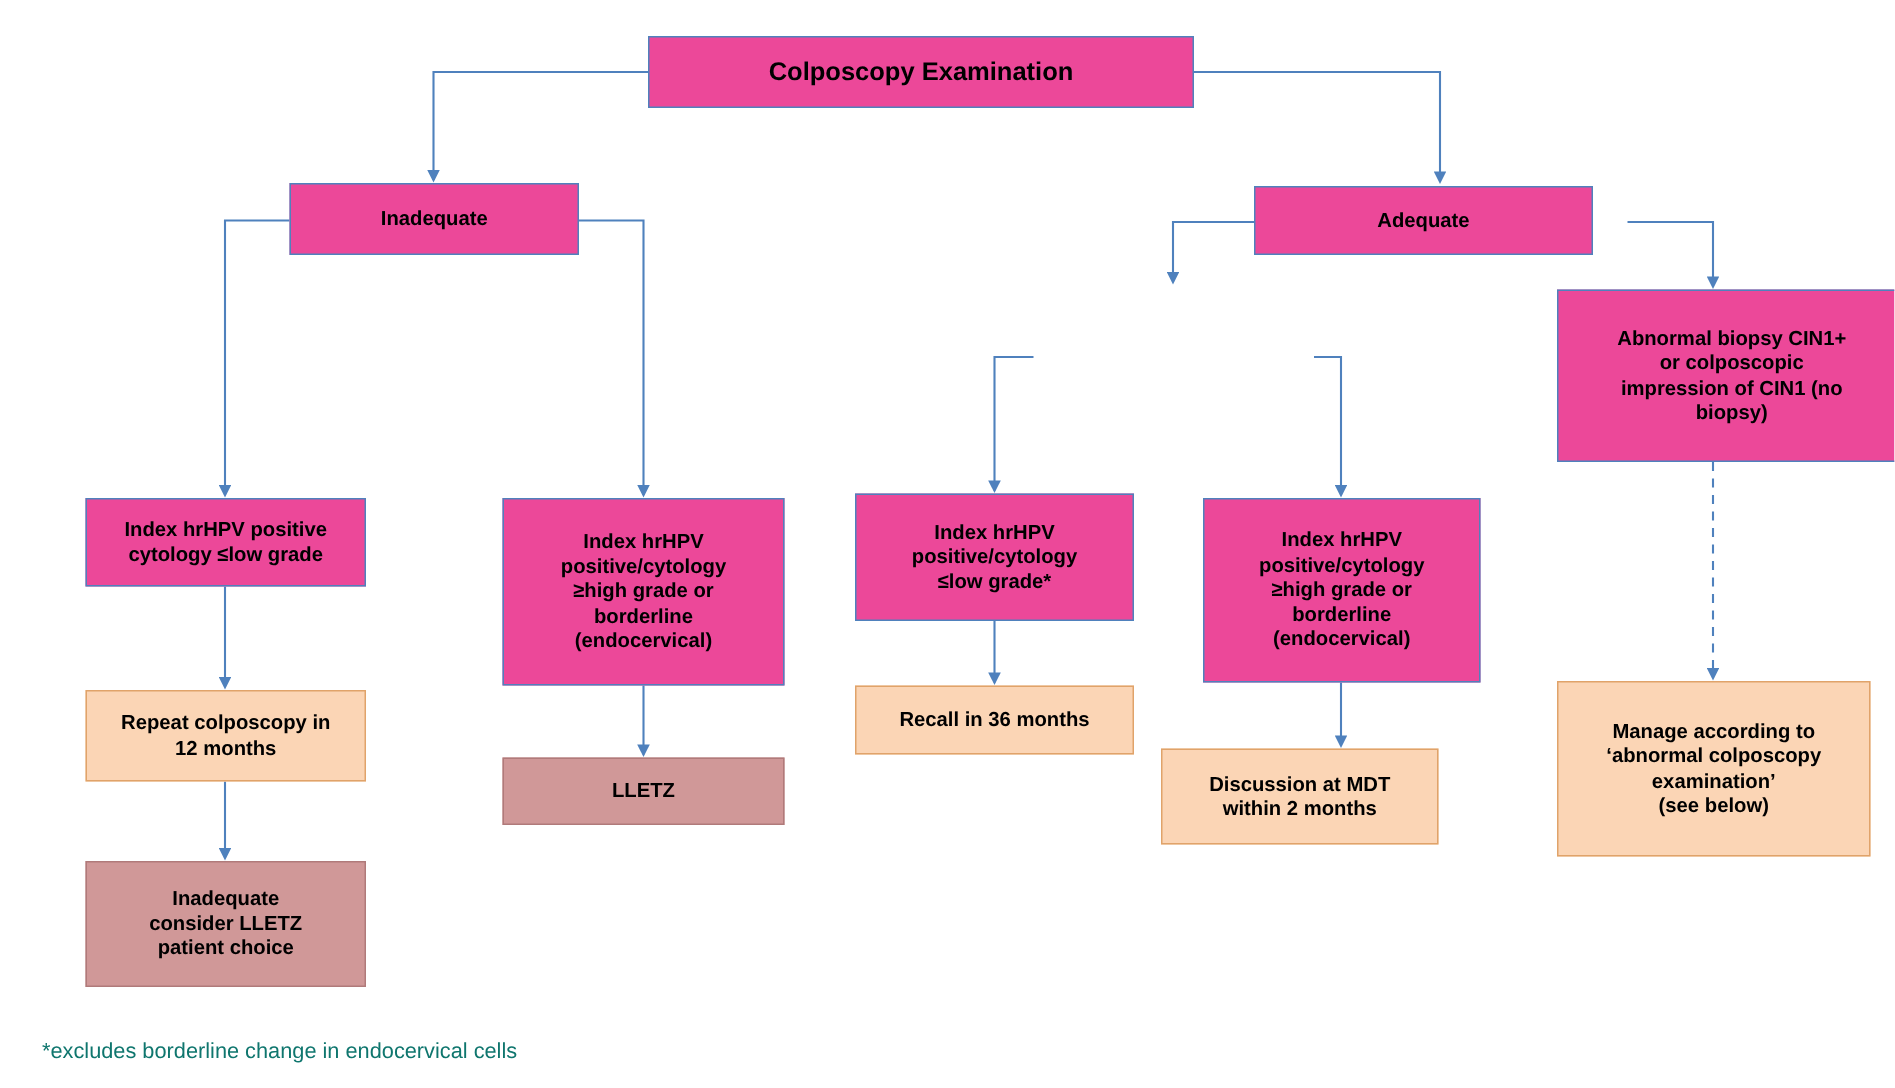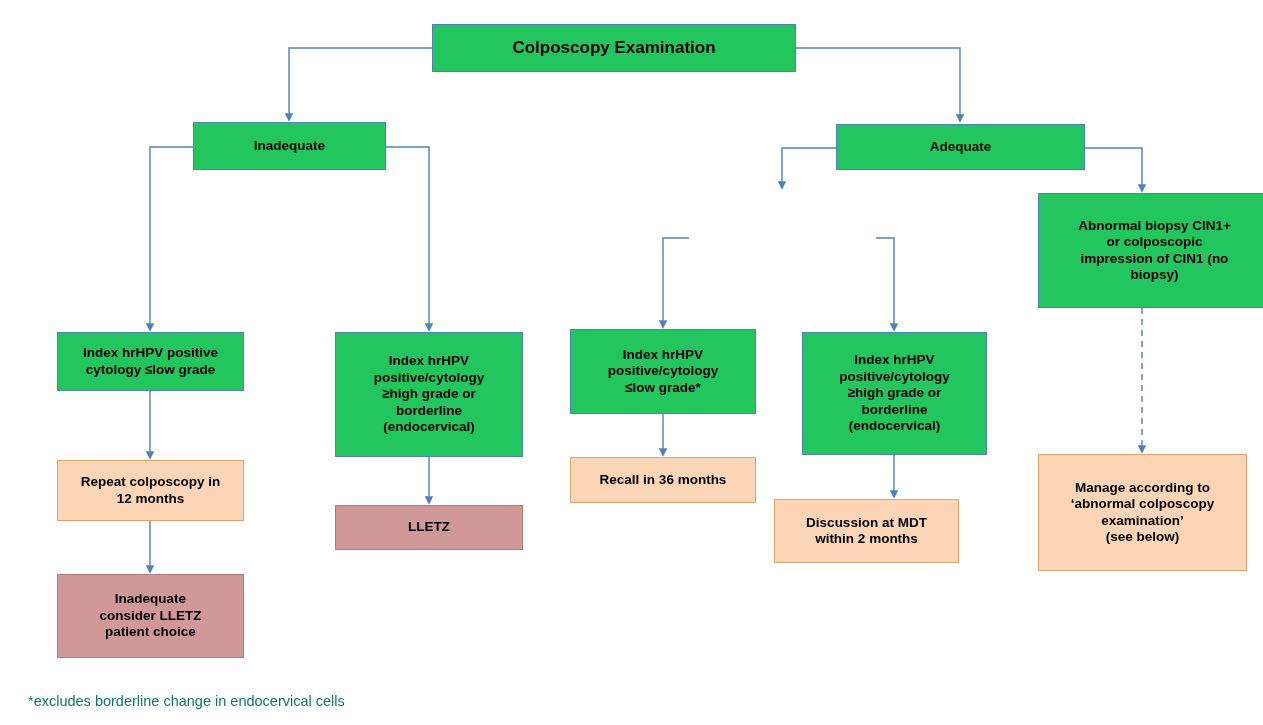--- a/index.html
+++ b/index.html
@@ -25,21 +25,21 @@
     align-items: center;
     justify-content: center;
     text-align: center;
     font-weight: bold;
     color: #000000;
     line-height: 1.22;
     white-space: pre-line;
     padding: 2px 4px;
   }
   .blue {
-    background: #22c55e;
+    background: #ec4899;
     border-color: #4f81bd;
   }
   .peach {
     background: #fbd5b5;
     border-color: #e0a36a;
   }
   .rose {
     background: #d09898;
     border-color: #b07a7a;
   }
@@ -109,21 +109,21 @@
     <g stroke="#4f81bd" stroke-width="1.4" fill="none" stroke-dasharray="6,5" marker-end="url(#arrow)">
 
       <path d="M 1142 308 L 1142 452"></path>
     </g>
   </svg>
 
   <div class="node blue title-node" style="left:432px; top:24px; width:364px; height:48px;">Colposcopy Examination</div>
 
   <div class="node blue lvl1" style="left:193px; top:122px; width:193px; height:48px;">Inadequate</div>
 
-  <div class="node blue lvl1" style="left:836px; top:124px; width:249px; height:46px;">Adequate</div>
+  <div class="node blue lvl1" style="left:836px; top:124px; width:226px; height:46px;">Adequate</div>
 
 
   <div class="node blue body-node" style="left:1038px; top:193px; width:233px; height:115px;">Abnormal biopsy CIN1+
 or colposcopic
 impression of CIN1 (no
 biopsy)</div>
 
   <div class="node blue body-node" style="left:57px; top:332px; width:187px; height:59px;">Index hrHPV positive
 cytology ≤low grade</div>
 

